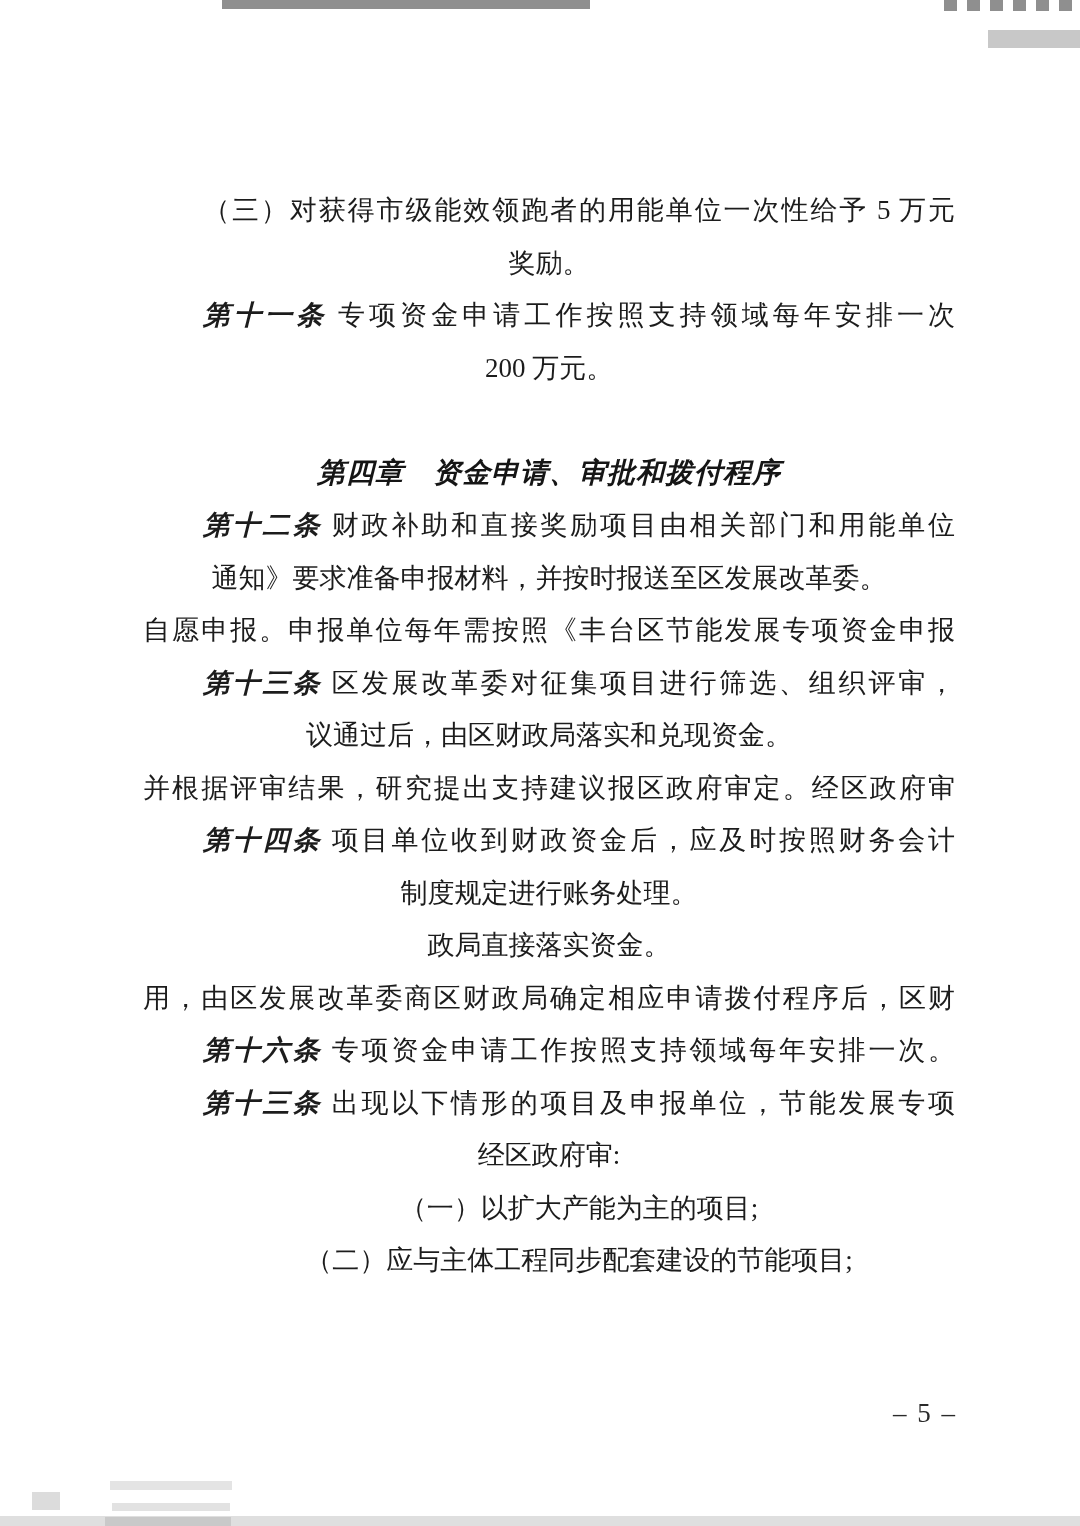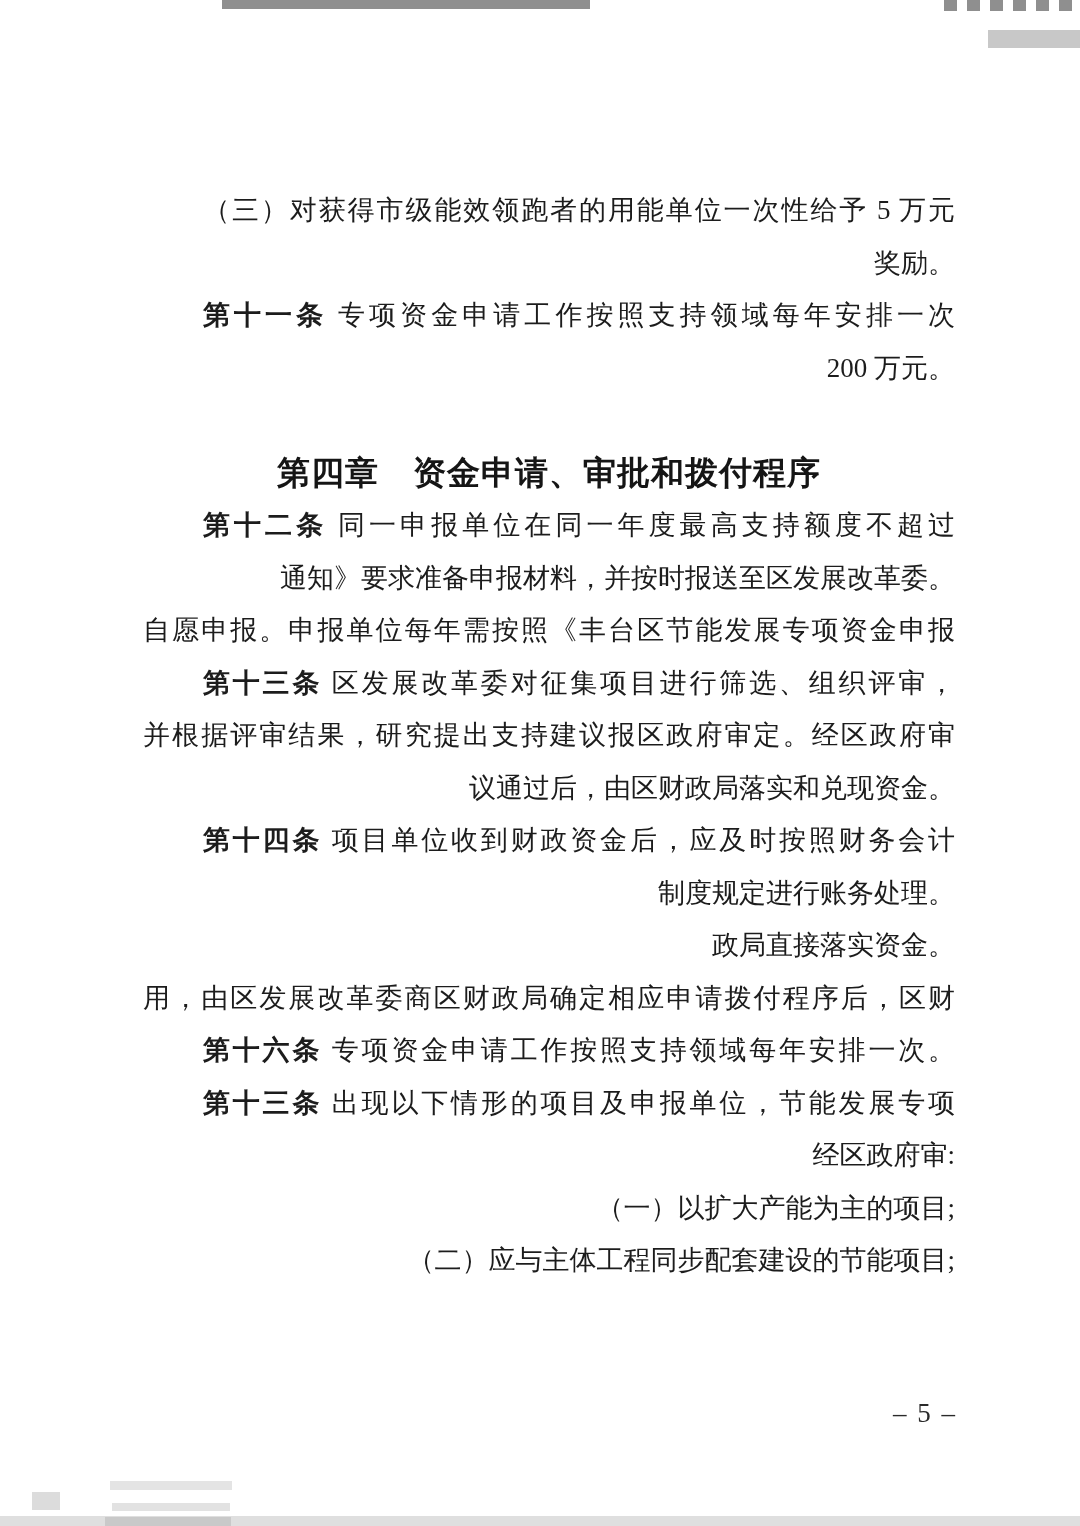--- a/index.html
+++ b/index.html
@@ -20,38 +20,38 @@
     position: absolute;
     left: 143px; top: 184px;
     width: 812px;
     color: #1c1c1c;
     font-size: 27px;
   }
   .line {
     height: 52.5px;
     line-height: 52.5px;
     white-space: nowrap;
-    text-align: right;
+    text-align: center;
   }
   .line.fill {
     white-space: normal;
     text-align: justify;
     text-align-last: justify;
   }
   .line.indent { text-indent: 60px; }
   .line.heading {
     text-indent: 0;
     text-align-last: center;
     font-family: "Liberation Sans", "DejaVu Sans", sans-serif;
     font-weight: bold;
-    font-size: 33px;
+    font-size: 28px;
     letter-spacing: 1px;
     color: #151515;
   }
-  .seg.bold { font-weight: bold; }
+  .seg.bold { font-weight: bold; font-style: italic; }
   .footer-page-number {
     position: absolute;
     left: 870px; top: 1398px;
     width: 110px;
     text-align: center;
     font-size: 27px;
     letter-spacing: 2px;
     color: #2a2a2a;
     font-family: "Liberation Serif", "DejaVu Serif", serif;
   }
@@ -76,26 +76,26 @@
       <div class="artifact" style="left: 105px; top: 1517px; width: 126px; height: 9px; background: rgb(201, 201, 201);"></div>
     </div>
 
   <div class="content">
       <div class="line indent fill"><span class="seg">（三）对获得市级能效领跑者的用能单位一次性给予 5 万元</span></div>
       <div class="line"><span class="seg">奖励。</span></div>
       <div class="line indent fill"><span class="seg bold">第十一条</span><span class="seg"> 专项资金申请工作按照支持领域每年安排一次</span></div>
       <div class="line"><span class="seg">200 万元。</span></div>
       <div class="line"></div>
       <div class="line heading"><span class="seg bold">第四章　资金申请、审批和拨付程序</span></div>
-      <div class="line indent fill"><span class="seg bold">第十二条</span><span class="seg"> 同一申报单位在同一年度最高支持额度不超过</span></div>
+      <div class="line indent fill"><span class="seg bold">第十二条</span><span class="seg"> 财政补助和直接奖励项目由相关部门和用能单位</span></div>
       <div class="line"><span class="seg">通知》要求准备申报材料，并按时报送至区发展改革委。</span></div>
       <div class="line fill"><span class="seg">自愿申报。申报单位每年需按照《丰台区节能发展专项资金申报</span></div>
       <div class="line indent fill"><span class="seg bold">第十三条</span><span class="seg"> 区发展改革委对征集项目进行筛选、组织评审，</span></div>
+      <div class="line"><span class="seg">议通过后，由区财政局落实和兑现资金。</span></div>
       <div class="line fill"><span class="seg">并根据评审结果，研究提出支持建议报区政府审定。经区政府审</span></div>
-      <div class="line"><span class="seg">议通过后，由区财政局落实和兑现资金。</span></div>
       <div class="line indent fill"><span class="seg bold">第十四条</span><span class="seg"> 项目单位收到财政资金后，应及时按照财务会计</span></div>
       <div class="line"><span class="seg">制度规定进行账务处理。</span></div>
       <div class="line"><span class="seg">政局直接落实资金。</span></div>
       <div class="line fill"><span class="seg">用，由区发展改革委商区财政局确定相应申请拨付程序后，区财</span></div>
       <div class="line indent fill"><span class="seg bold">第十六条</span><span class="seg"> 专项资金申请工作按照支持领域每年安排一次。</span></div>
       <div class="line indent fill"><span class="seg bold">第十三条</span><span class="seg"> 出现以下情形的项目及申报单位，节能发展专项</span></div>
       <div class="line"><span class="seg">经区政府审:</span></div>
       <div class="line indent"><span class="seg">（一）以扩大产能为主的项目;</span></div>
       <div class="line indent"><span class="seg">（二）应与主体工程同步配套建设的节能项目;</span></div>
     </div>

